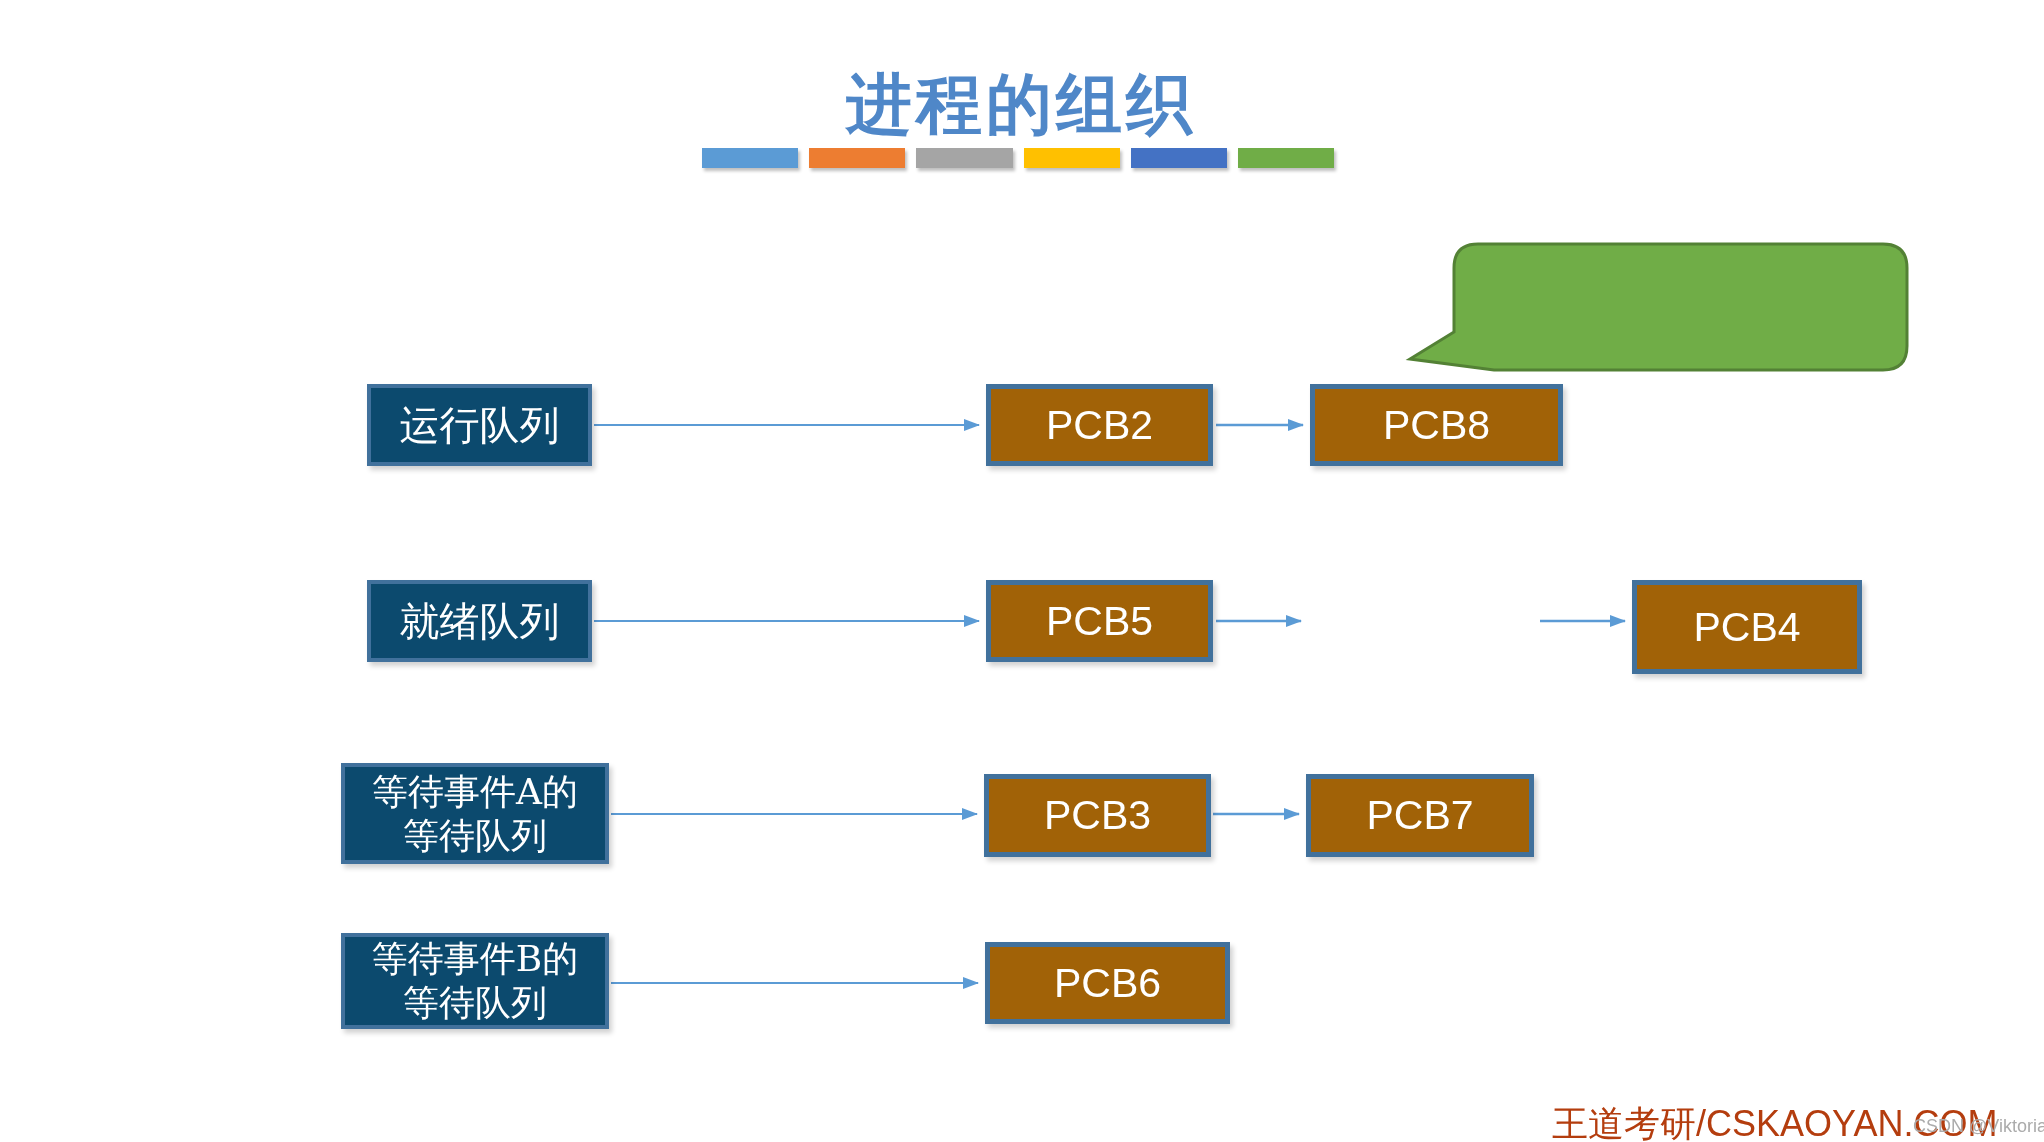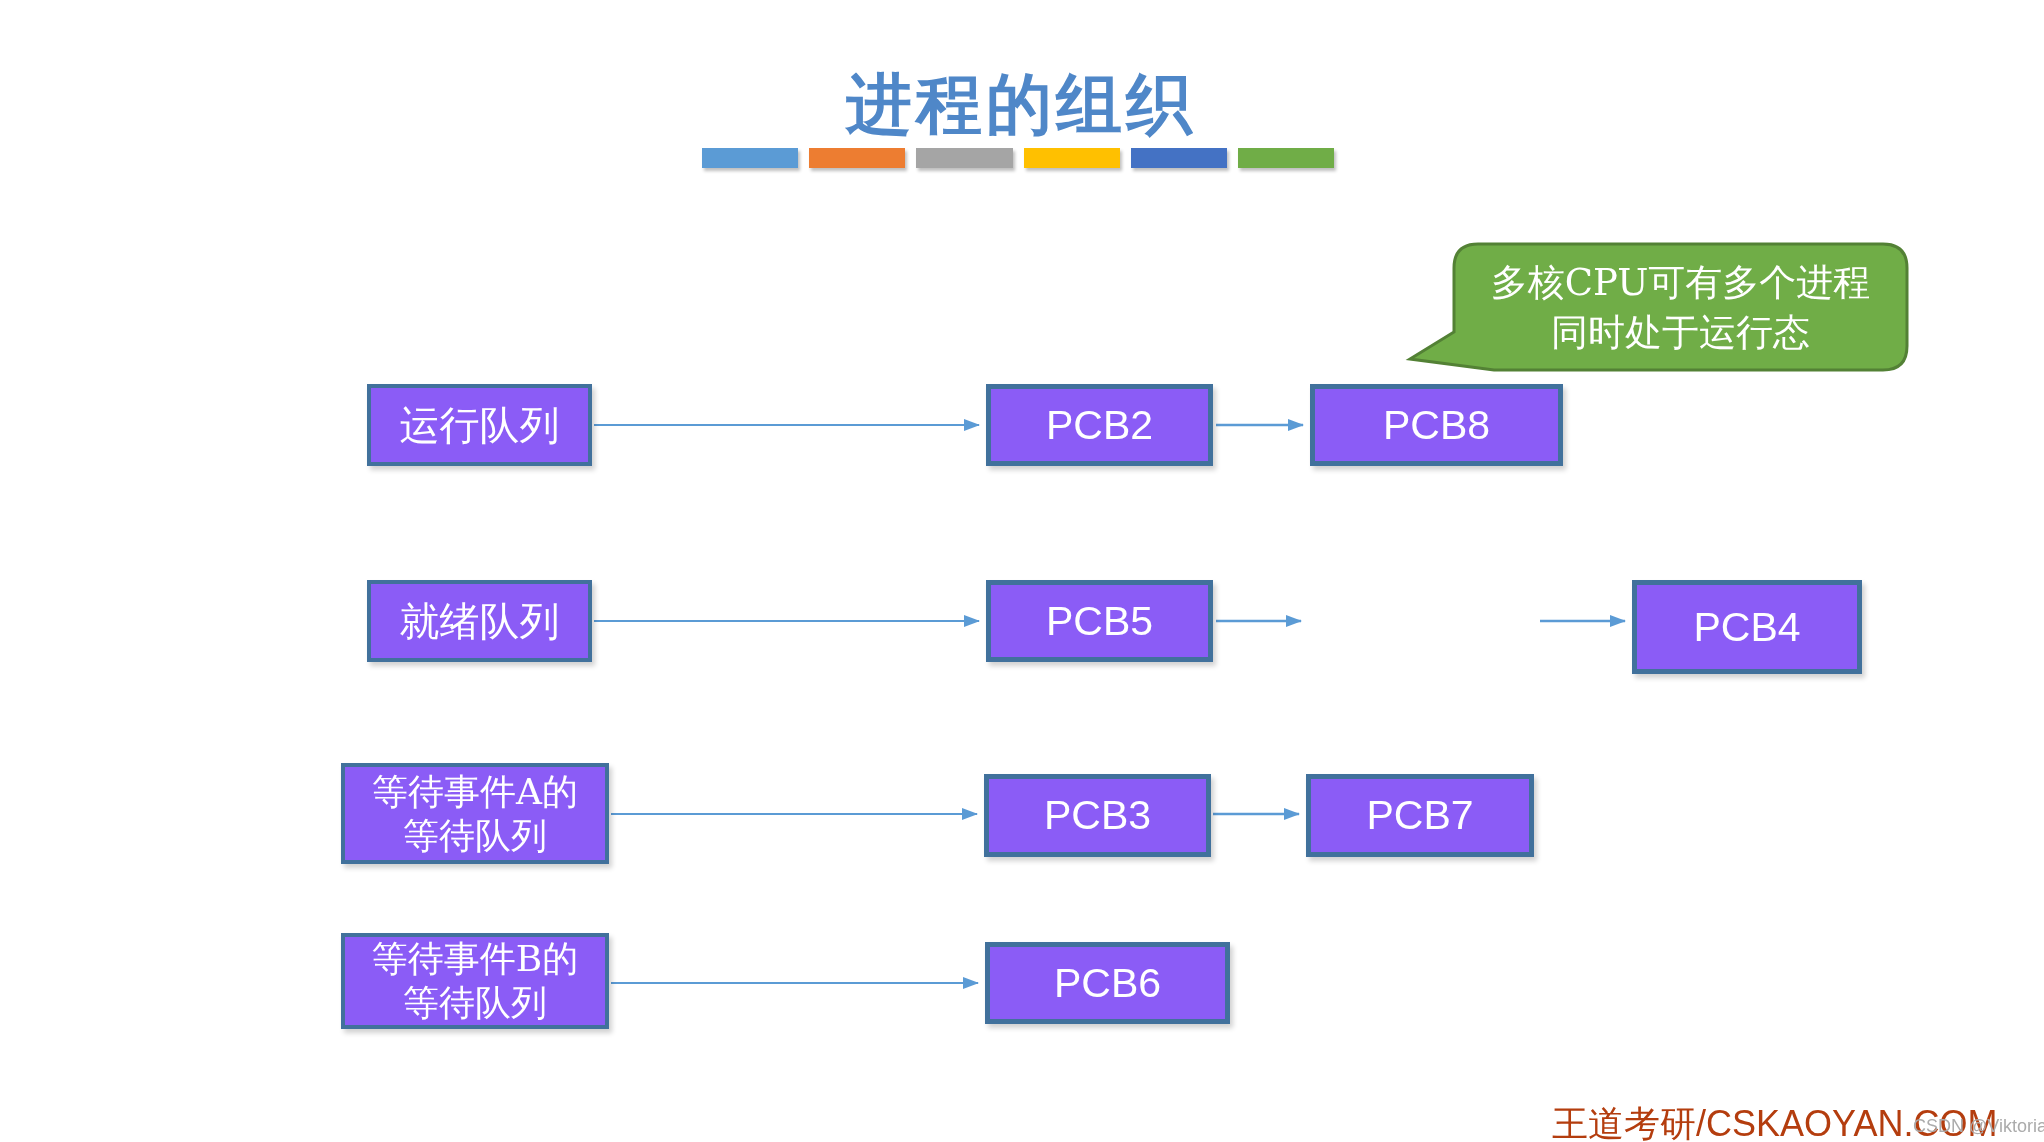--- a/index.html
+++ b/index.html
@@ -32,33 +32,33 @@
   .callout-text{
     position:absolute;left:1454px;top:254px;width:453px;height:108px;
     display:flex;flex-direction:column;justify-content:center;
     text-align:center;
     font-family:"DejaVu Serif","Liberation Serif",serif;
     font-size:37px;line-height:50px;
     color:#ffffff;
   }
   .qbox{
     position:absolute;
-    background:#8b5cf6;
+    background:#0c4a6e;
     border:4px solid #41719C;
     box-sizing:border-box;
     display:flex;flex-direction:column;justify-content:center;align-items:center;
     color:#ffffff;
     font-family:"DejaVu Serif","Liberation Serif",serif;
     box-shadow:3px 4px 5px rgba(0,0,0,0.18);
   }
   .qbox.single{font-size:40px;line-height:44px;}
   .qbox.double{font-size:36px;line-height:44px;}
   .pcb{
     position:absolute;
-    background:#8b5cf6;
+    background:#a16207;
     border:5px solid #41719C;
     box-sizing:border-box;
     display:flex;justify-content:center;align-items:center;
     color:#ffffff;
     font-family:"Liberation Sans", sans-serif;
     font-size:41px;
     box-shadow:3px 4px 5px rgba(0,0,0,0.18);
   }
   .footer-brand{
     position:absolute;left:1552px;top:1100px;width:450px;
@@ -108,24 +108,20 @@
 
     <line x1="611" y1="814" x2="977" y2="814" stroke="#5B9BD5" stroke-width="2" marker-end="url(#ah)"></line>
     <line x1="1213" y1="814" x2="1299" y2="814" stroke="#5B9BD5" stroke-width="2.5" marker-end="url(#ah)"></line>
 
     <line x1="611" y1="983" x2="978" y2="983" stroke="#5B9BD5" stroke-width="2" marker-end="url(#ah)"></line>
 
     <path d="M1478 244 L1883 244 Q1907 244 1907 268 L1907 346 Q1907 370 1883 370
              L1494 370 L1410 359 L1454 332 L1454 268 Q1454 244 1478 244 Z" fill="#70AD47" stroke="#538135" stroke-width="3"></path>
   </svg>
 
-  <div class="callout-text">
-    <span>多核CPU可有多个进程</span>
-    <span>同时处于运行态</span>
-  </div>
 
   <div class="qbox single" style="left:367px;top:384px;width:225px;height:82px;">
     <span>运行队列</span>
   </div>
   <div class="pcb" style="left:986px;top:384px;width:227px;height:82px;">
     <span>PCB2</span>
   </div>
   <div class="pcb" style="left:1310px;top:384px;width:253px;height:82px;">
     <span>PCB8</span>
   </div>

